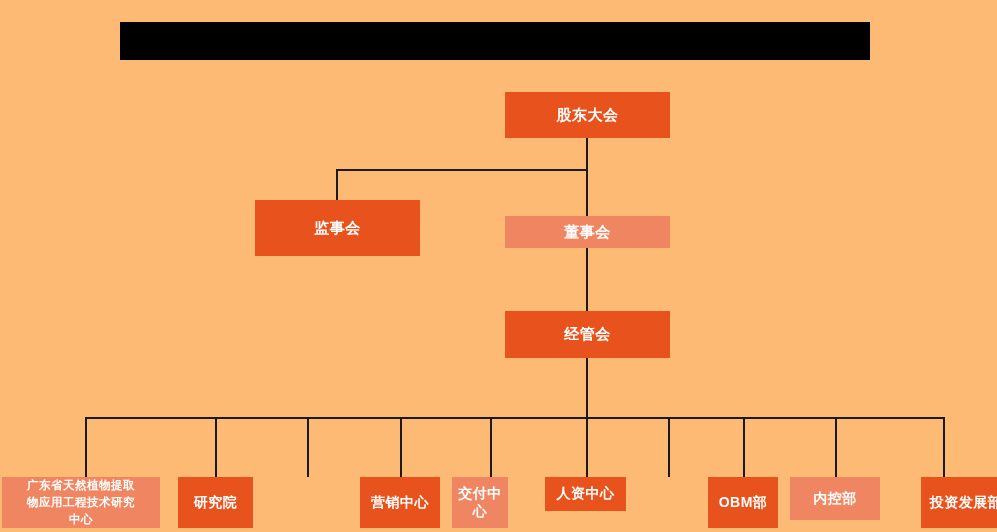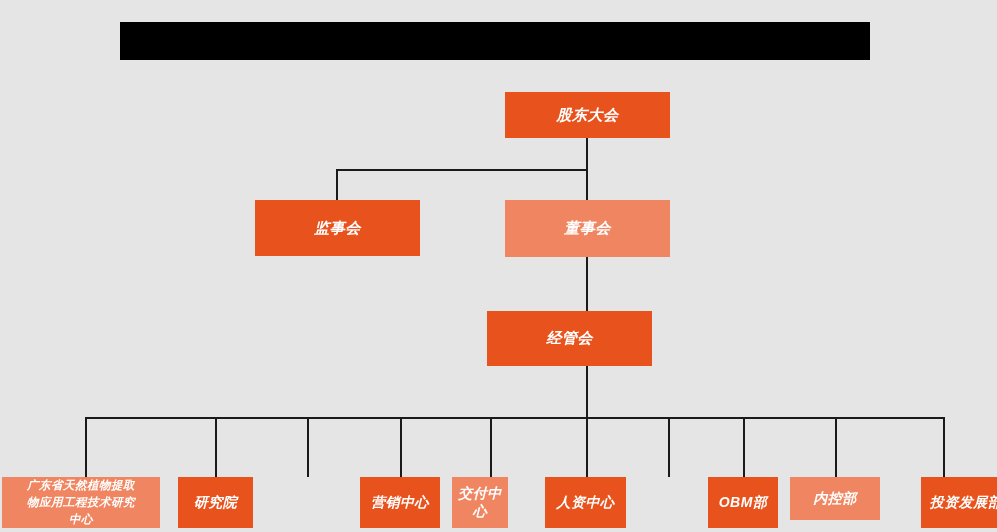--- a/index.html
+++ b/index.html
@@ -8,23 +8,22 @@
     padding: 0;
     background: #ffffff;
   }
   body {
     font-family: "Liberation Sans", "DejaVu Sans", sans-serif;
   }
   #canvas {
     position: relative;
     width: 997px;
     height: 532px;
-    background: #e5e5e5;
+    background: #fdba74;
     overflow: hidden;
-    font-style: italic;
   }
 
   
   .redacted-bar {
     position: absolute;
     left: 120px;
     top: 22px;
     width: 750px;
     height: 38px;
     background: #000000;
@@ -89,34 +88,34 @@
   <div class="line-v" style="left:490px; top:417px; height:60px;"></div>
   <div class="line-v" style="left:586px; top:417px; height:60px;"></div>
   <div class="line-v" style="left:668px; top:417px; height:60px;"></div>
   <div class="line-v" style="left:743px; top:417px; height:60px;"></div>
   <div class="line-v" style="left:835px; top:417px; height:60px;"></div>
   <div class="line-v" style="left:943px; top:417px; height:60px;"></div>
 
   <div class="node dark lvl1" style="left:505px; top:92px; width:165px; height:46px;">股东大会</div>
 
   <div class="node dark lvl2" style="left:255px; top:200px; width:165px; height:56px;">监事会</div>
-  <div class="node light lvl2" style="left:505px; top:200px; width:165px; height:57px;">董事会</div>
+  <div class="node light lvl2" style="left:505px; top:216px; width:165px; height:32px;">董事会</div>
 
-  <div class="node dark lvl3" style="left:487px; top:311px; width:165px; height:55px;">经管会</div>
+  <div class="node dark lvl3" style="left:505px; top:311px; width:165px; height:47px;">经管会</div>
 
   <div class="node light leaf wrap" style="left:2px;   top:477px; width:158px; height:51px;">广东省天然植物提取物应用工程技术研究中心</div>
 
   <div class="node dark leaf" style="left:178px; top:477px; width:75px;  height:51px;">研究院</div>
 
 
   <div class="node dark leaf" style="left:360px; top:477px; width:80px;  height:51px;">营销中心</div>
 
   <div class="node light leaf" style="left:452px; top:477px; width:56px;  height:51px;">交付中心</div>
 
-  <div class="node dark leaf" style="left:545px; top:477px; width:81px;  height:51px;">人资中心</div>
+  <div class="node dark leaf" style="left:545px; top:477px; width:81px;  height:34px;">人资中心</div>
 
 
   <div class="node dark leaf" style="left:708px; top:477px; width:70px;  height:51px;">OBM部</div>
 
   <div class="node light leaf" style="left:790px; top:477px; width:90px;  height:43px;">内控部</div>
 
   <div class="node dark leaf" style="left:921px; top:477px; width:90px;  height:51px;">投资发展部</div>
 
 </div>
 

